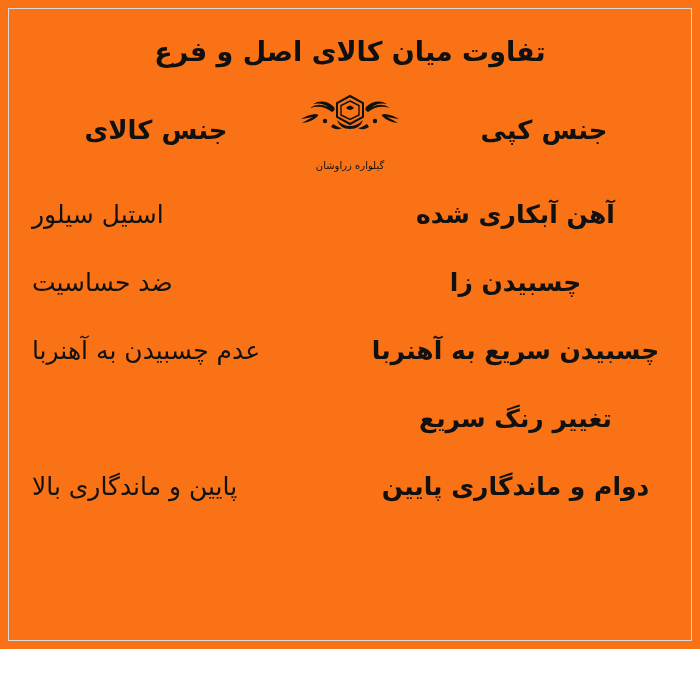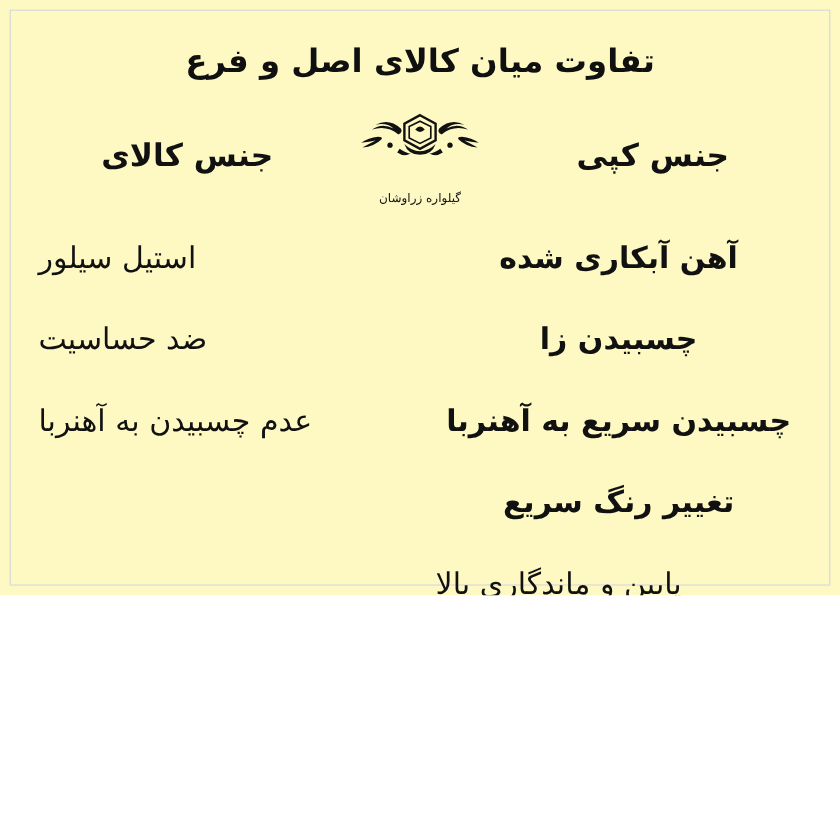--- a/index.html
+++ b/index.html
@@ -9,22 +9,22 @@
   }
   body {
     width: 700px;
     height: 700px;
     font-family: "DejaVu Sans", sans-serif;
     color: #0d0d0d;
   }
   .page {
     position: relative;
     width: 700px;
-    height: 496px;
-    background: #fef9c3;
+    height: 649px;
+    background: #f97316;
     box-sizing: border-box;
     overflow: hidden;
   }
   .frame {
     position: absolute;
     left: 8px;
     top: 8px;
     right: 8px;
     bottom: 8px;
     border: 1px solid #d9d9d9;
@@ -173,18 +173,19 @@
       <div class="row">
         <div class="cell copy">چسبیدن سریع به آهنربا</div>
         <div class="cell original">عدم چسبیدن به آهنربا</div>
       </div>
 
       <div class="row">
         <div class="cell copy">تغییر رنگ سریع</div>
       </div>
 
       <div class="row">
+        <div class="cell copy">دوام و ماندگاری پایین</div>
         <div class="cell original">پایین و ماندگاری بالا</div>
       </div>
 
     </div>
   </div>
 </div>
 
 </body></html>

